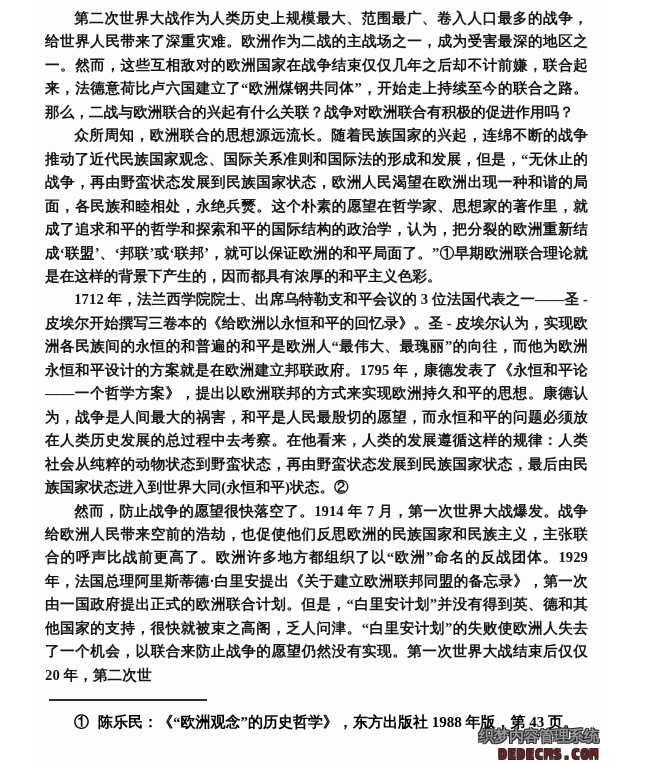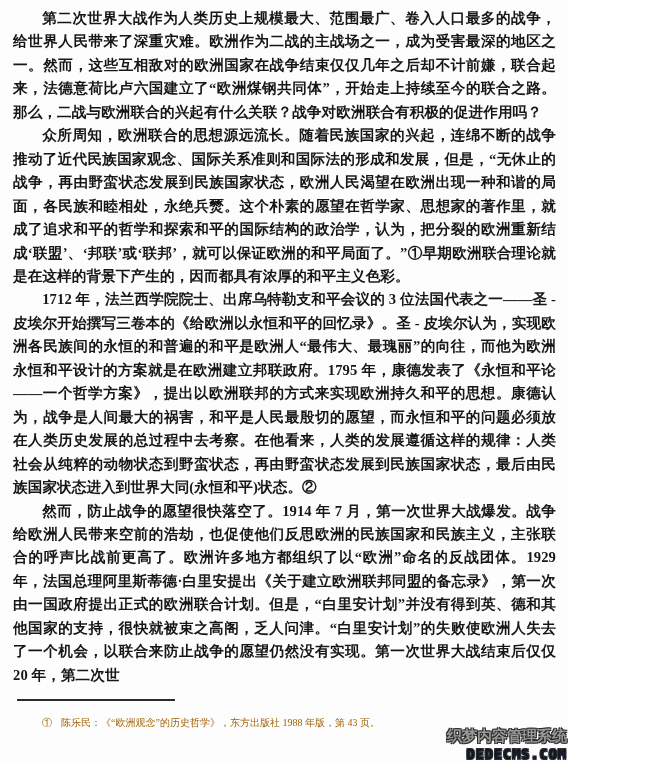--- a/index.html
+++ b/index.html
@@ -9,20 +9,21 @@
     font-family: "Liberation Serif", serif;
   }
   .page {
     position: relative;
     width: 569px; height: 763px;
     box-sizing: border-box;
     background: #fdfdfd;
     color: #161616;
     padding: 7px 13px 0 13px;
     overflow: hidden;
+    margin-left: 32px;
   }
   .main-text {
     height: 690px;
     overflow: hidden;
   }
   .main-text p {
     margin: 0;
     font-size: 14.6px;
     line-height: 23.45px;
     text-align: justify;
@@ -36,25 +37,25 @@
     left: 13px; right: 13px;
     top: 699px;
   }
   .footnote-divider {
     width: 158px;
     height: 0;
     border-top: 2px solid #2c2c2c;
     margin: 0 0 12px 4px;
   }
   .footnote {
-    font-size: 10px;
+    font-size: 15px;
     line-height: 19.5px;
-    font-weight: 400;
+    font-weight: 700;
     padding-left: 29px;
-    color: #a16207;
+    color: #000000;
   }
   .fn-marker {
     display: inline-block;
     margin-right: 9px;
   }
   .watermark {
     position: absolute;
     right: 2px; bottom: 1px;
     text-align: right;
     font-weight: bold;
@@ -63,21 +64,21 @@
   .wm-cn {
     font-size: 15px;
     letter-spacing: 0px;
     color: #9a9a9a;
     text-shadow: -1px -1px 0 #2b2b2b, 1px -1px 0 #2b2b2b, -1px 1px 0 #2b2b2b, 1px 1px 0 #2b2b2b;
     font-family: "Liberation Sans", sans-serif;
   }
   .wm-en {
     font-size: 13.5px;
     letter-spacing: 1px;
-    color: #0f172a;
+    color: #7f1d1d;
     text-shadow: -1px -1px 0 #2b2b2b, 1px -1px 0 #2b2b2b, -1px 1px 0 #2b2b2b, 1px 1px 0 #2b2b2b;
     font-family: "DejaVu Sans Mono", monospace;
   }
 </style>
 </head>
 <body>
 
 <div class="page">
 
   <div class="main-text">

